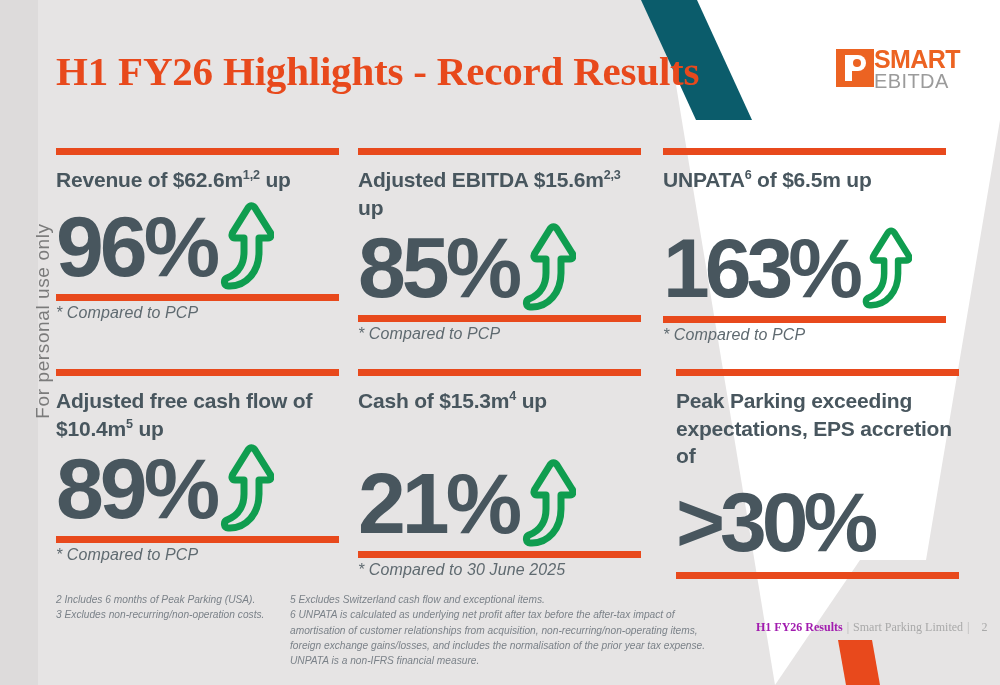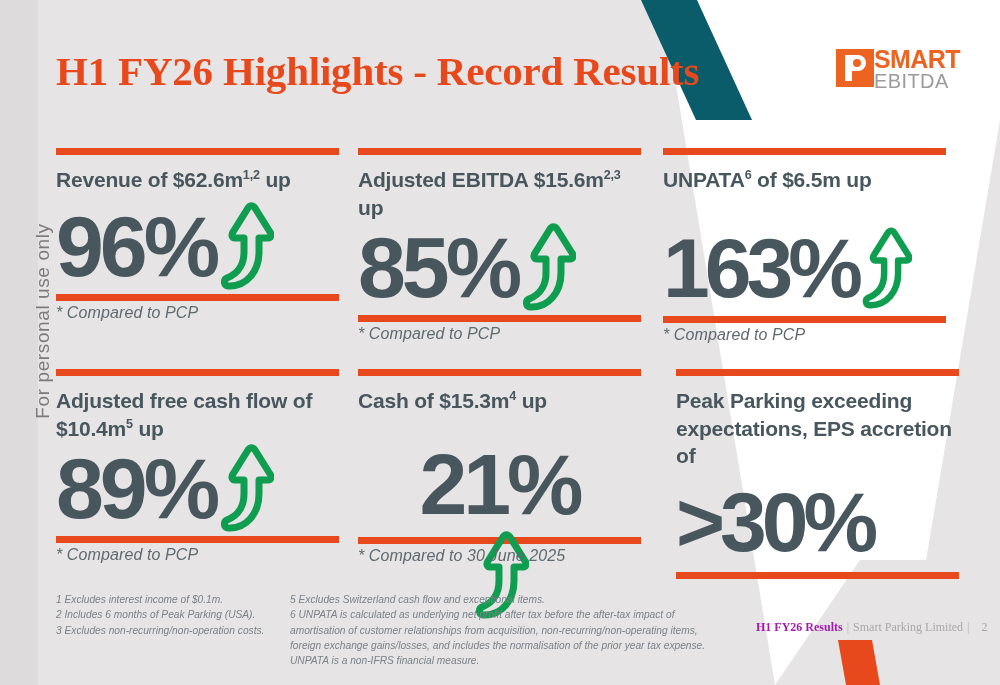--- a/index.html
+++ b/index.html
@@ -214,21 +214,21 @@
     margin-top: 3px;
     font-family: "Liberation Sans", sans-serif;
     font-style: italic;
     font-size: 16px;
     color: #5f6a70;
     letter-spacing: 0.1px;
   }
   .card.c6 .card-note { visibility: hidden; }
   .card.c1 .figure-row { margin-top: 4px; }
   .card.c3 .figure-row { margin-top: 26px; }
-  .card.c5 .figure-row { margin-top: 26px; flex-direction: column; }
+  .card.c5 .figure-row { margin-top: 40px; }
   .card.c6 .figure-row { margin-top: 4px; }
   .card.c6 .card-note-rule { margin-top: 2px; }
 
   
   .footnotes {
     position: absolute;
     top: 592px;
     font-family: "Liberation Sans", sans-serif;
     font-style: italic;
     font-size: 10.2px;
@@ -371,21 +371,20 @@
       <span>Peak Parking exceeding expectations, EPS accretion of</span><sup></sup><span></span>
     </div>
     <div class="figure-row">
       <span class="figure wide">&gt;30%</span>
     </div>
     <div class="card-note-rule"></div>
     <div class="card-note"></div>
   </div>
 
   <div class="footnotes col-left">
-    <div>1 Excludes interest income of $0.1m.</div>
     <div>2 Includes 6 months of Peak Parking (USA).</div>
     <div>3 Excludes non-recurring/non-operation costs.</div>
   </div>
   <div class="footnotes col-right">
     <div>5 Excludes Switzerland cash flow and exceptional items.</div>
     <div>6 UNPATA is calculated as underlying net profit after tax before the after-tax impact of amortisation of customer relationships from acquisition, non-recurring/non-operating items, foreign exchange gains/losses, and includes the normalisation of the prior year tax expense. UNPATA is a non-IFRS financial measure.</div>
   </div>
 
   <div class="footer">
     <span class="f-title">H1 FY26 Results</span><span class="f-sep">|</span><span class="f-org">Smart Parking Limited</span><span class="f-sep">|</span><span class="f-num">2</span>

